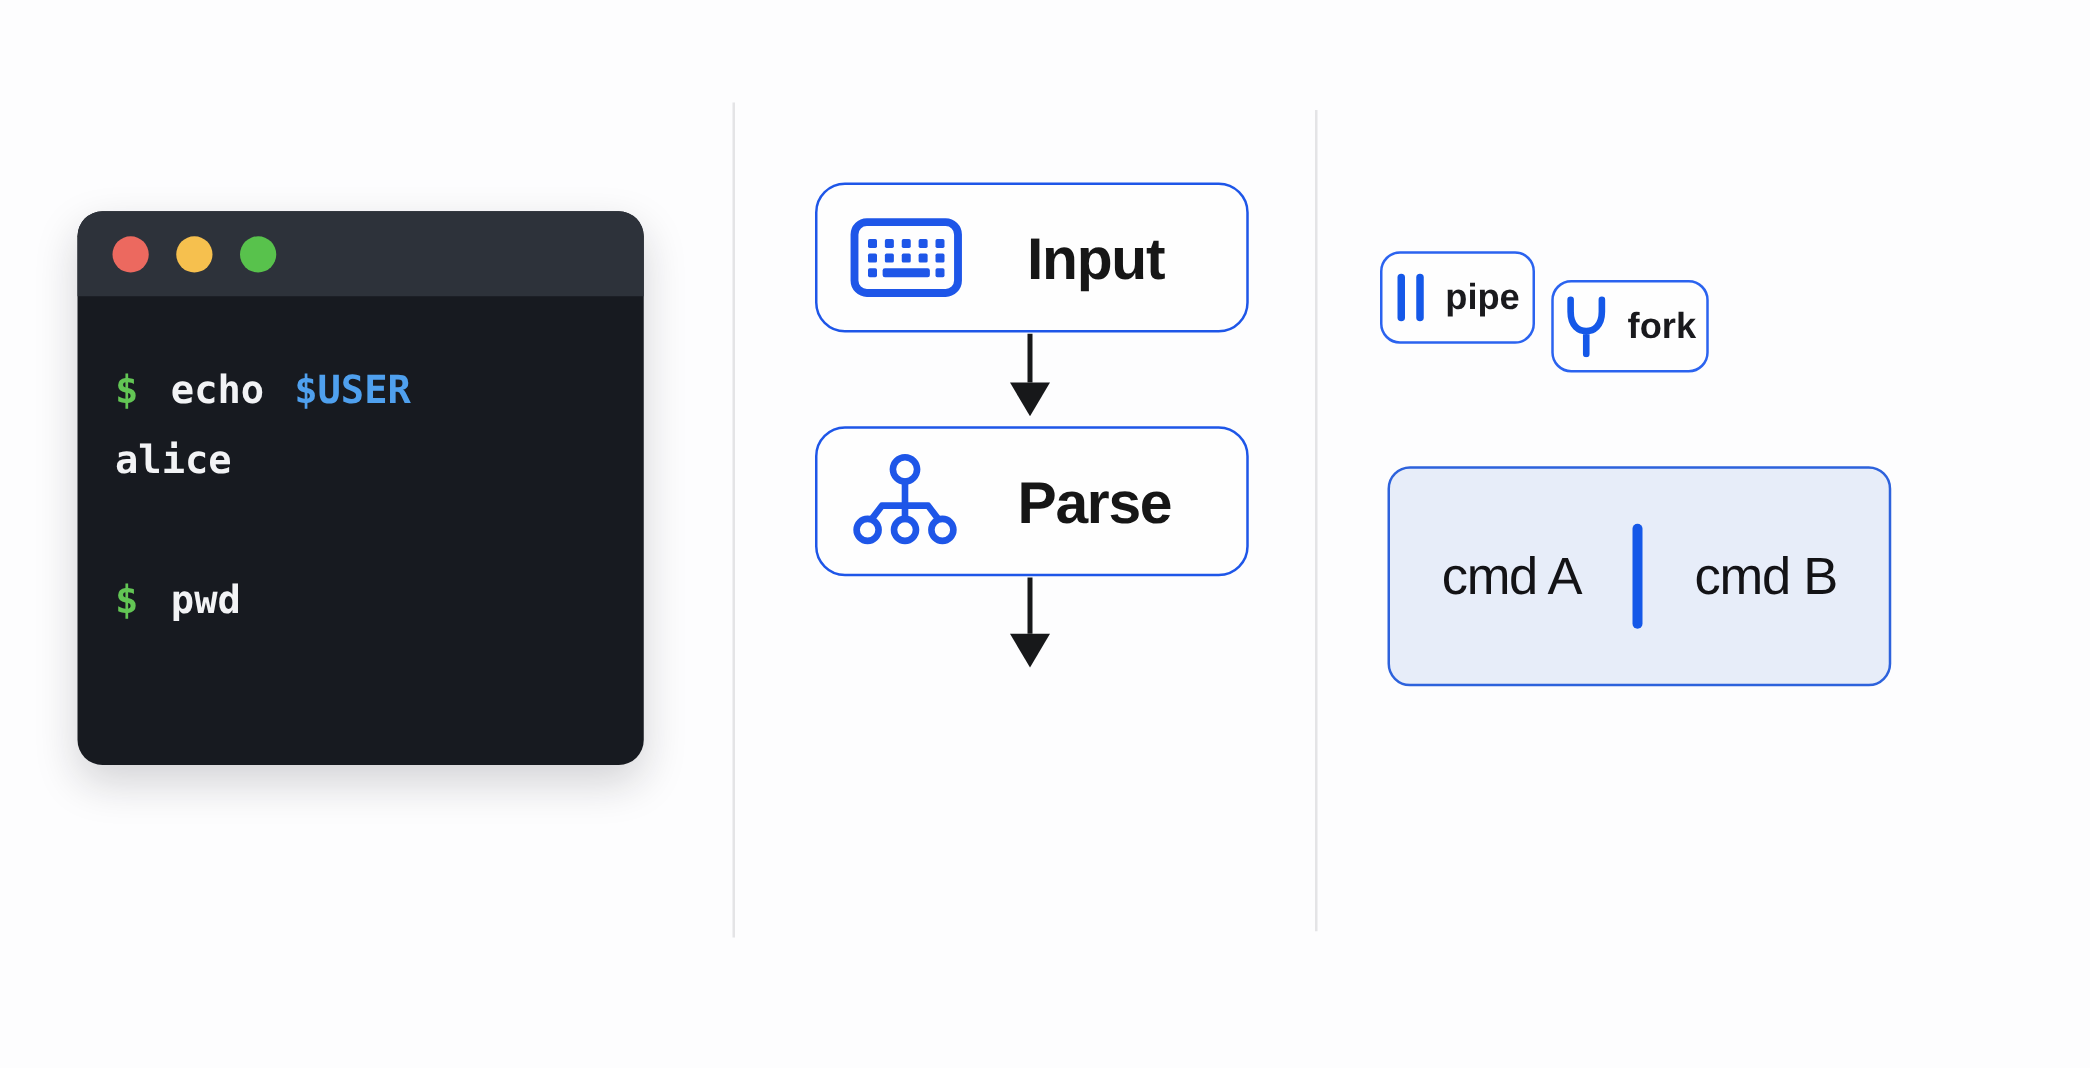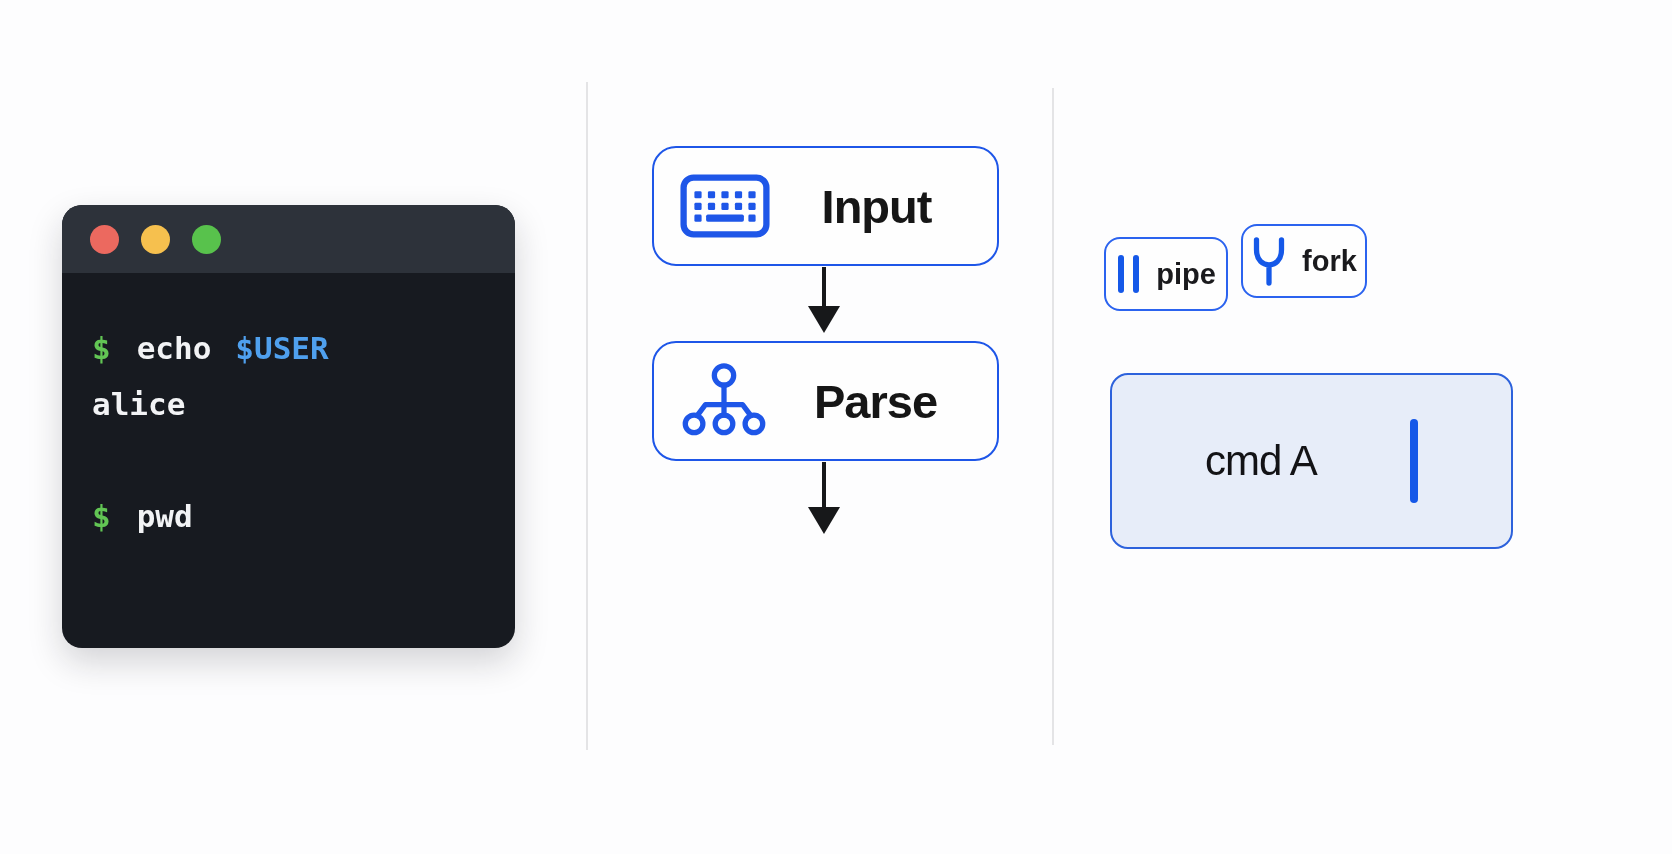--- a/index.html
+++ b/index.html
@@ -11,21 +11,20 @@
   
   .divider{position:absolute;width:2px;background:#e4e4e6;}
   .divider.d1{left:586px;top:82px;height:668px;}
   .divider.d2{left:1052px;top:88px;height:657px;}
 
   
   .terminal{
     position:absolute;left:62px;top:169px;width:453px;height:443px;
     background:#171a20;border-radius:20px;
     box-shadow:0 14px 34px rgba(20,24,32,.18);
-    margin-top:36px;
   }
   .titlebar{
     height:68px;background:#2d323a;border-radius:20px 20px 0 0;
     display:flex;align-items:center;padding-left:28px;gap:22px;
   }
   .dot{width:29px;height:29px;border-radius:50%;}
   .dot.red{background:#ec695f;}
   .dot.yellow{background:#f6c04e;}
   .dot.green{background:#58c24c;}
   .term-body{
@@ -64,21 +63,21 @@
   .ar1{top:267px;height:66px;}
   .ar2{top:462px;height:72px;}
 
   
   .badge{
     position:absolute;top:201px;height:74px;background:#fefefe;
     border:2px solid #2b63ef;border-radius:16px;box-sizing:border-box;
     display:flex;align-items:center;justify-content:center;gap:15px;
   }
   .badge .badge-label{font-size:29px;font-weight:600;color:#1a1a1d;}
-  .bg-pipe{left:1104px;width:124px;margin-top:36px;}
+  .bg-pipe{left:1104px;width:124px;}
   .bg-fork{left:1241px;width:126px;margin-top:23px;}
   .bg-execve{left:1379px;width:140px;}
 
   
   .pipeline{
     position:absolute;left:1110px;top:373px;width:403px;height:176px;
     background:#e7edf9;border:2px solid #2d62dc;border-radius:18px;box-sizing:border-box;
     display:flex;align-items:center;justify-content:space-evenly;
   }
   .pipeline .cmd-label{font-size:42px;font-weight:400;color:#131316;letter-spacing:-1px;}
@@ -176,15 +175,16 @@
         <path d="M5 4 L5 14 C5 26 12 30 18 30 C24 30 31 26 31 14 L31 4 M18 30 L18 49" fill="none" stroke="#1558e8" stroke-width="5.5" stroke-linecap="round"></path>
       </svg>
     </span>
     <span class="badge-label">fork</span>
   </div>
 
 
   <div class="pipeline">
     <span class="cmd-label">cmd A</span>
     <span class="pipe-bar"></span>
+    <span class="cmd-label">cmd B</span>
   </div>
 
 </div>
 
 </body></html>

